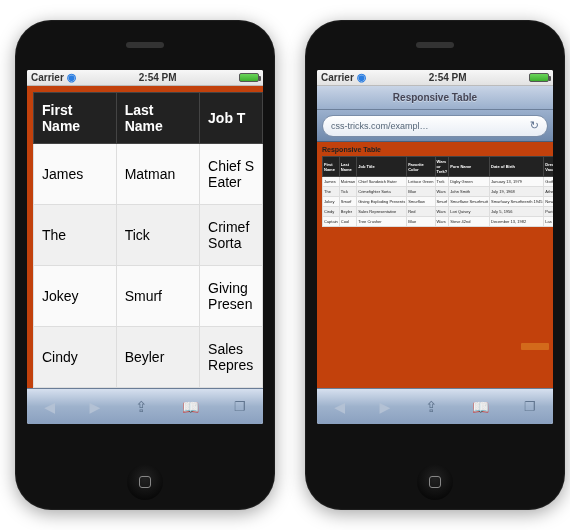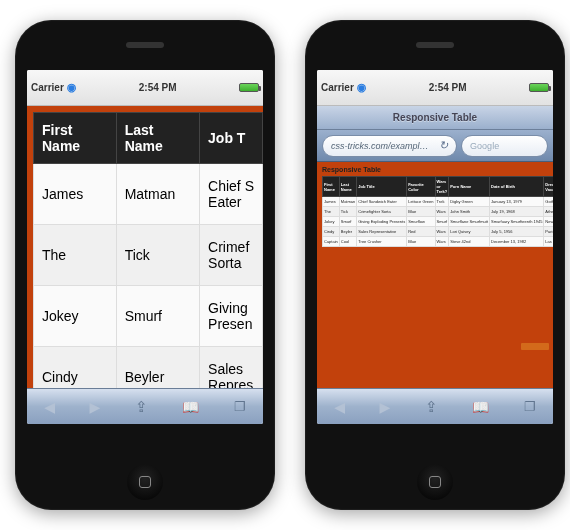--- a/index.html
+++ b/index.html
@@ -30,21 +30,21 @@
     display:flex;align-items:center;justify-content:center;
   }
   .homebtn .sq { width:12px;height:12px;border:1.5px solid #888;border-radius:3px;}
   .screen {
     width: 236px; height: 354px;
     background: #fff; border-radius: 2px;
     overflow: hidden; position: relative;
     display:flex;flex-direction:column;
   }
   .statusbar {
-    height: 36px;
+    height: 16px;
     background: linear-gradient(#f7f7f7,#e2e2e2);
     border-bottom:1px solid #bbb;
     display:flex;align-items:center;justify-content:space-between;
     padding:0 4px; font-size:10px; font-weight:bold; color:#333;
   }
   .statusbar .left{display:flex;gap:3px;align-items:center;}
   .wifi{color:#2a7de1;font-size:11px;}
   .battery{display:inline-block;width:20px;height:9px;border:1px solid #555;border-radius:2px;position:relative;background:linear-gradient(#6ad35a,#3db02e);}
   .battery::after{content:"";position:absolute;right:-3px;top:2px;width:2px;height:5px;background:#555;border-radius:0 1px 1px 0;}
   .toolbar-safari{
@@ -54,21 +54,21 @@
   }
   .urlbar{
     height:32px;background:linear-gradient(#9bb0cd,#6f89ac);
     border-bottom:1px solid #4a5e7a;display:flex;align-items:center;gap:4px;padding:0 5px;
   }
   .url-in,.g-in{
     height:22px;border-radius:11px;border:1px solid #7a8da8;
     background:linear-gradient(#fff,#e8edf5);font-size:9px;color:#567;
     display:flex;align-items:center;padding:0 8px;overflow:hidden;white-space:nowrap;
   }
-  .url-in{flex:1.7;font-style:italic;}
+  .url-in{flex:1.7;}
   .g-in{flex:1;color:#9ab;}
   .reload{font-size:11px;color:#5a6e8c;margin-left:2px;}
   .content{flex:1;overflow:hidden;background:#c2410c;}
   .bottombar{
     height:36px;background:linear-gradient(#d6e0ef,#9eb2cc 50%,#8aa0bf);
     border-top:1px solid #6a7d97;
     display:flex;align-items:center;justify-content:space-around;
     color:#60758f;font-size:16px;
   }
   .bottombar .dis{color:#b3c1d4;}
@@ -159,23 +159,20 @@
       <span class="battery"></span>
     </div>
     <div class="toolbar-safari">
       <span>Responsive Table</span>
     </div>
     <div class="urlbar">
       <div class="url-in">
         <span>css-tricks.com/exampl…</span>
         <span class="reload" style="margin-left:auto;">↻</span>
       </div>
-      <div class="g-in">
-        <span>Google</span>
-      </div>
     </div>
     <div class="content" style="position:relative;">
       <div class="mini-page">
         <div class="mini-title">Responsive Table</div>
         <table class="tbl-sm">
           <thead>
               <tr id="smH">
                 <th>First Name</th>
                 <th>Last Name</th>
                 <th>Job Title</th>

